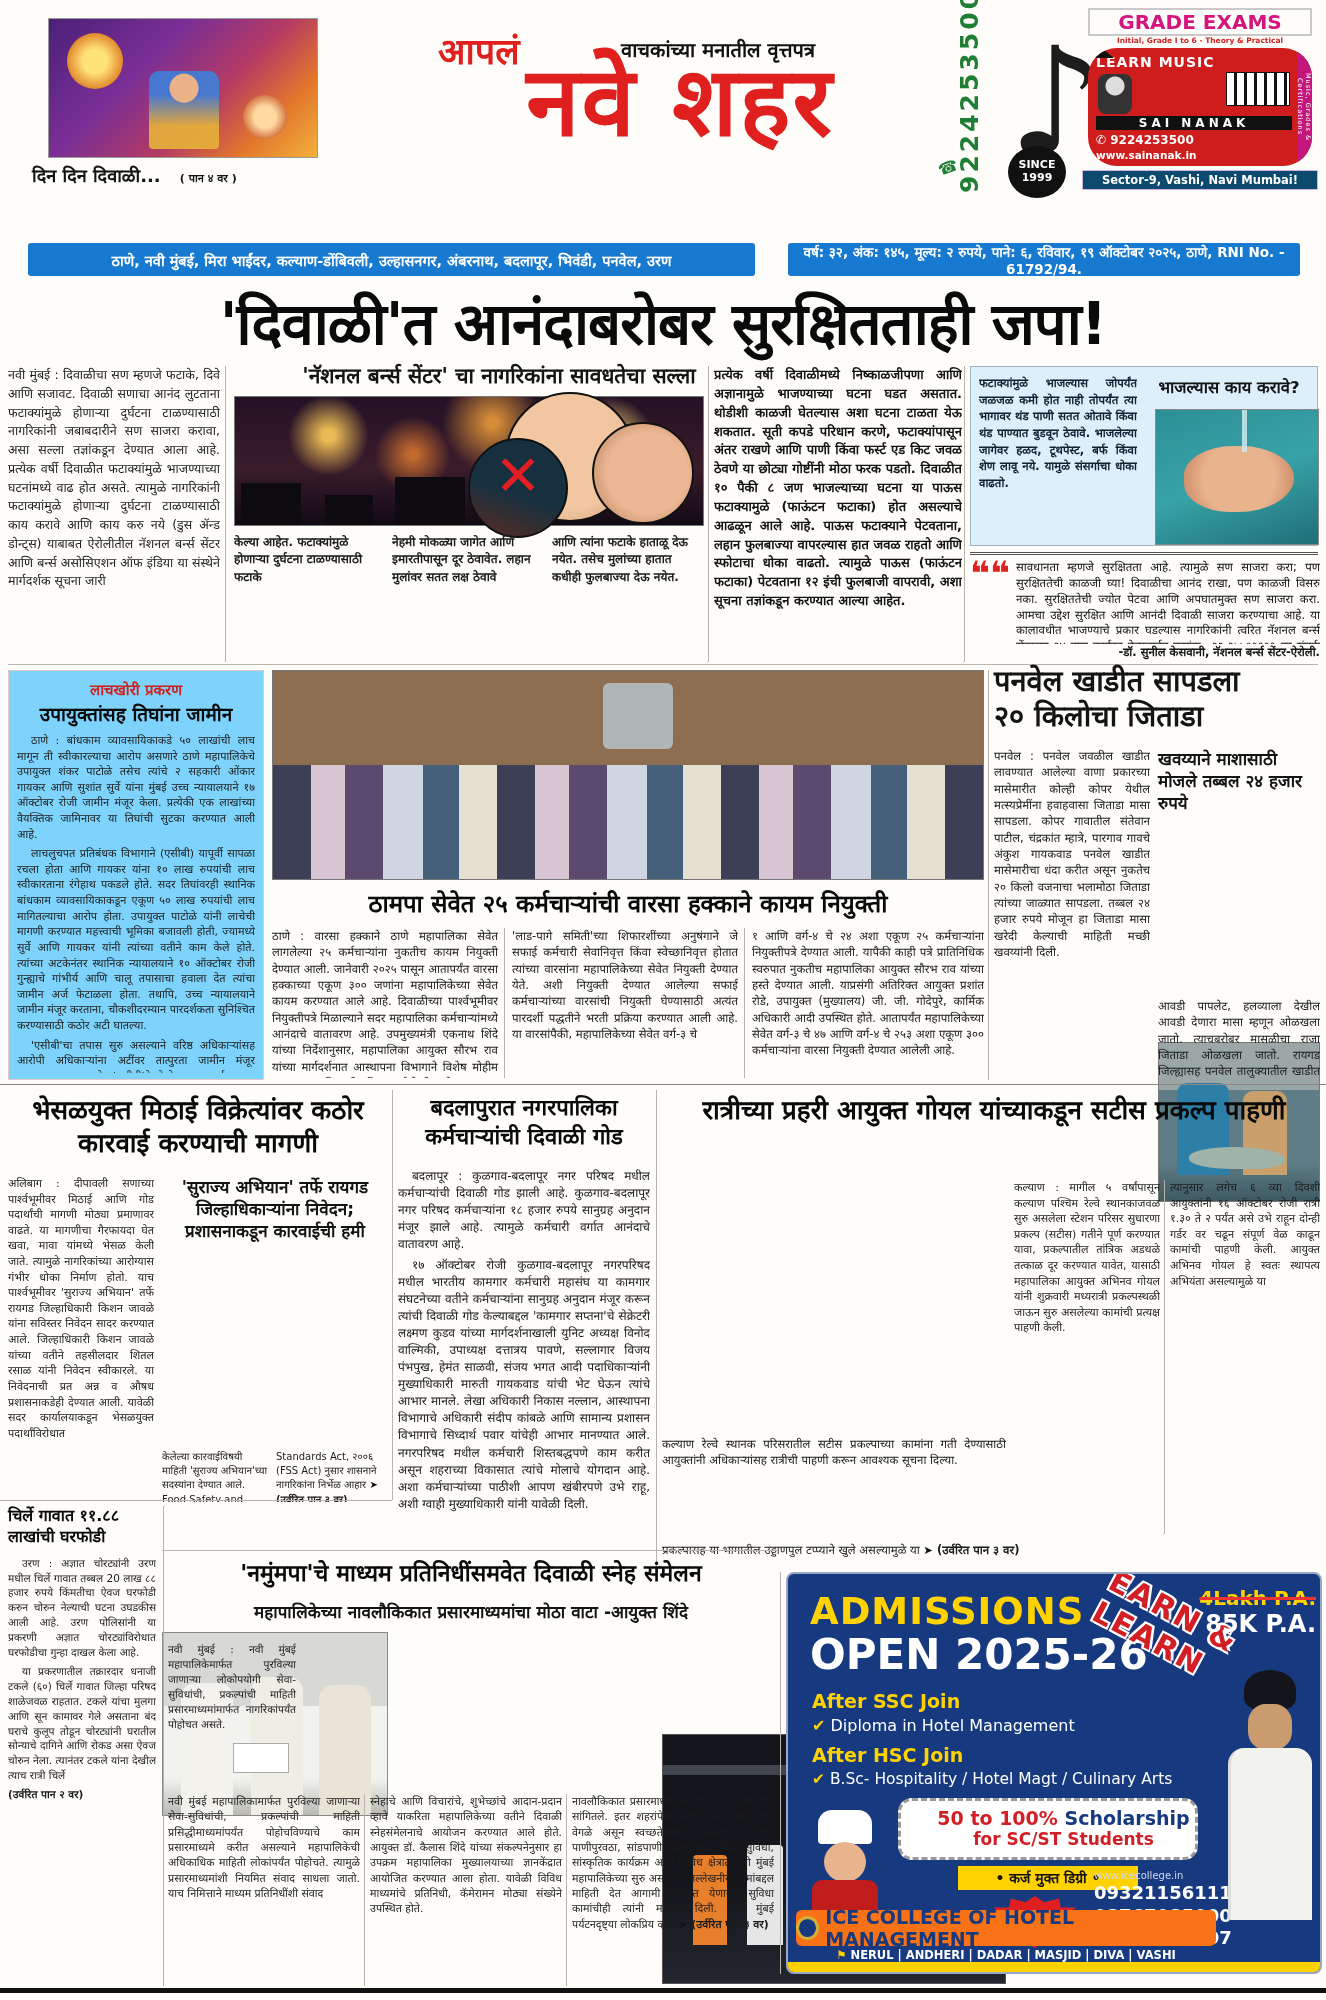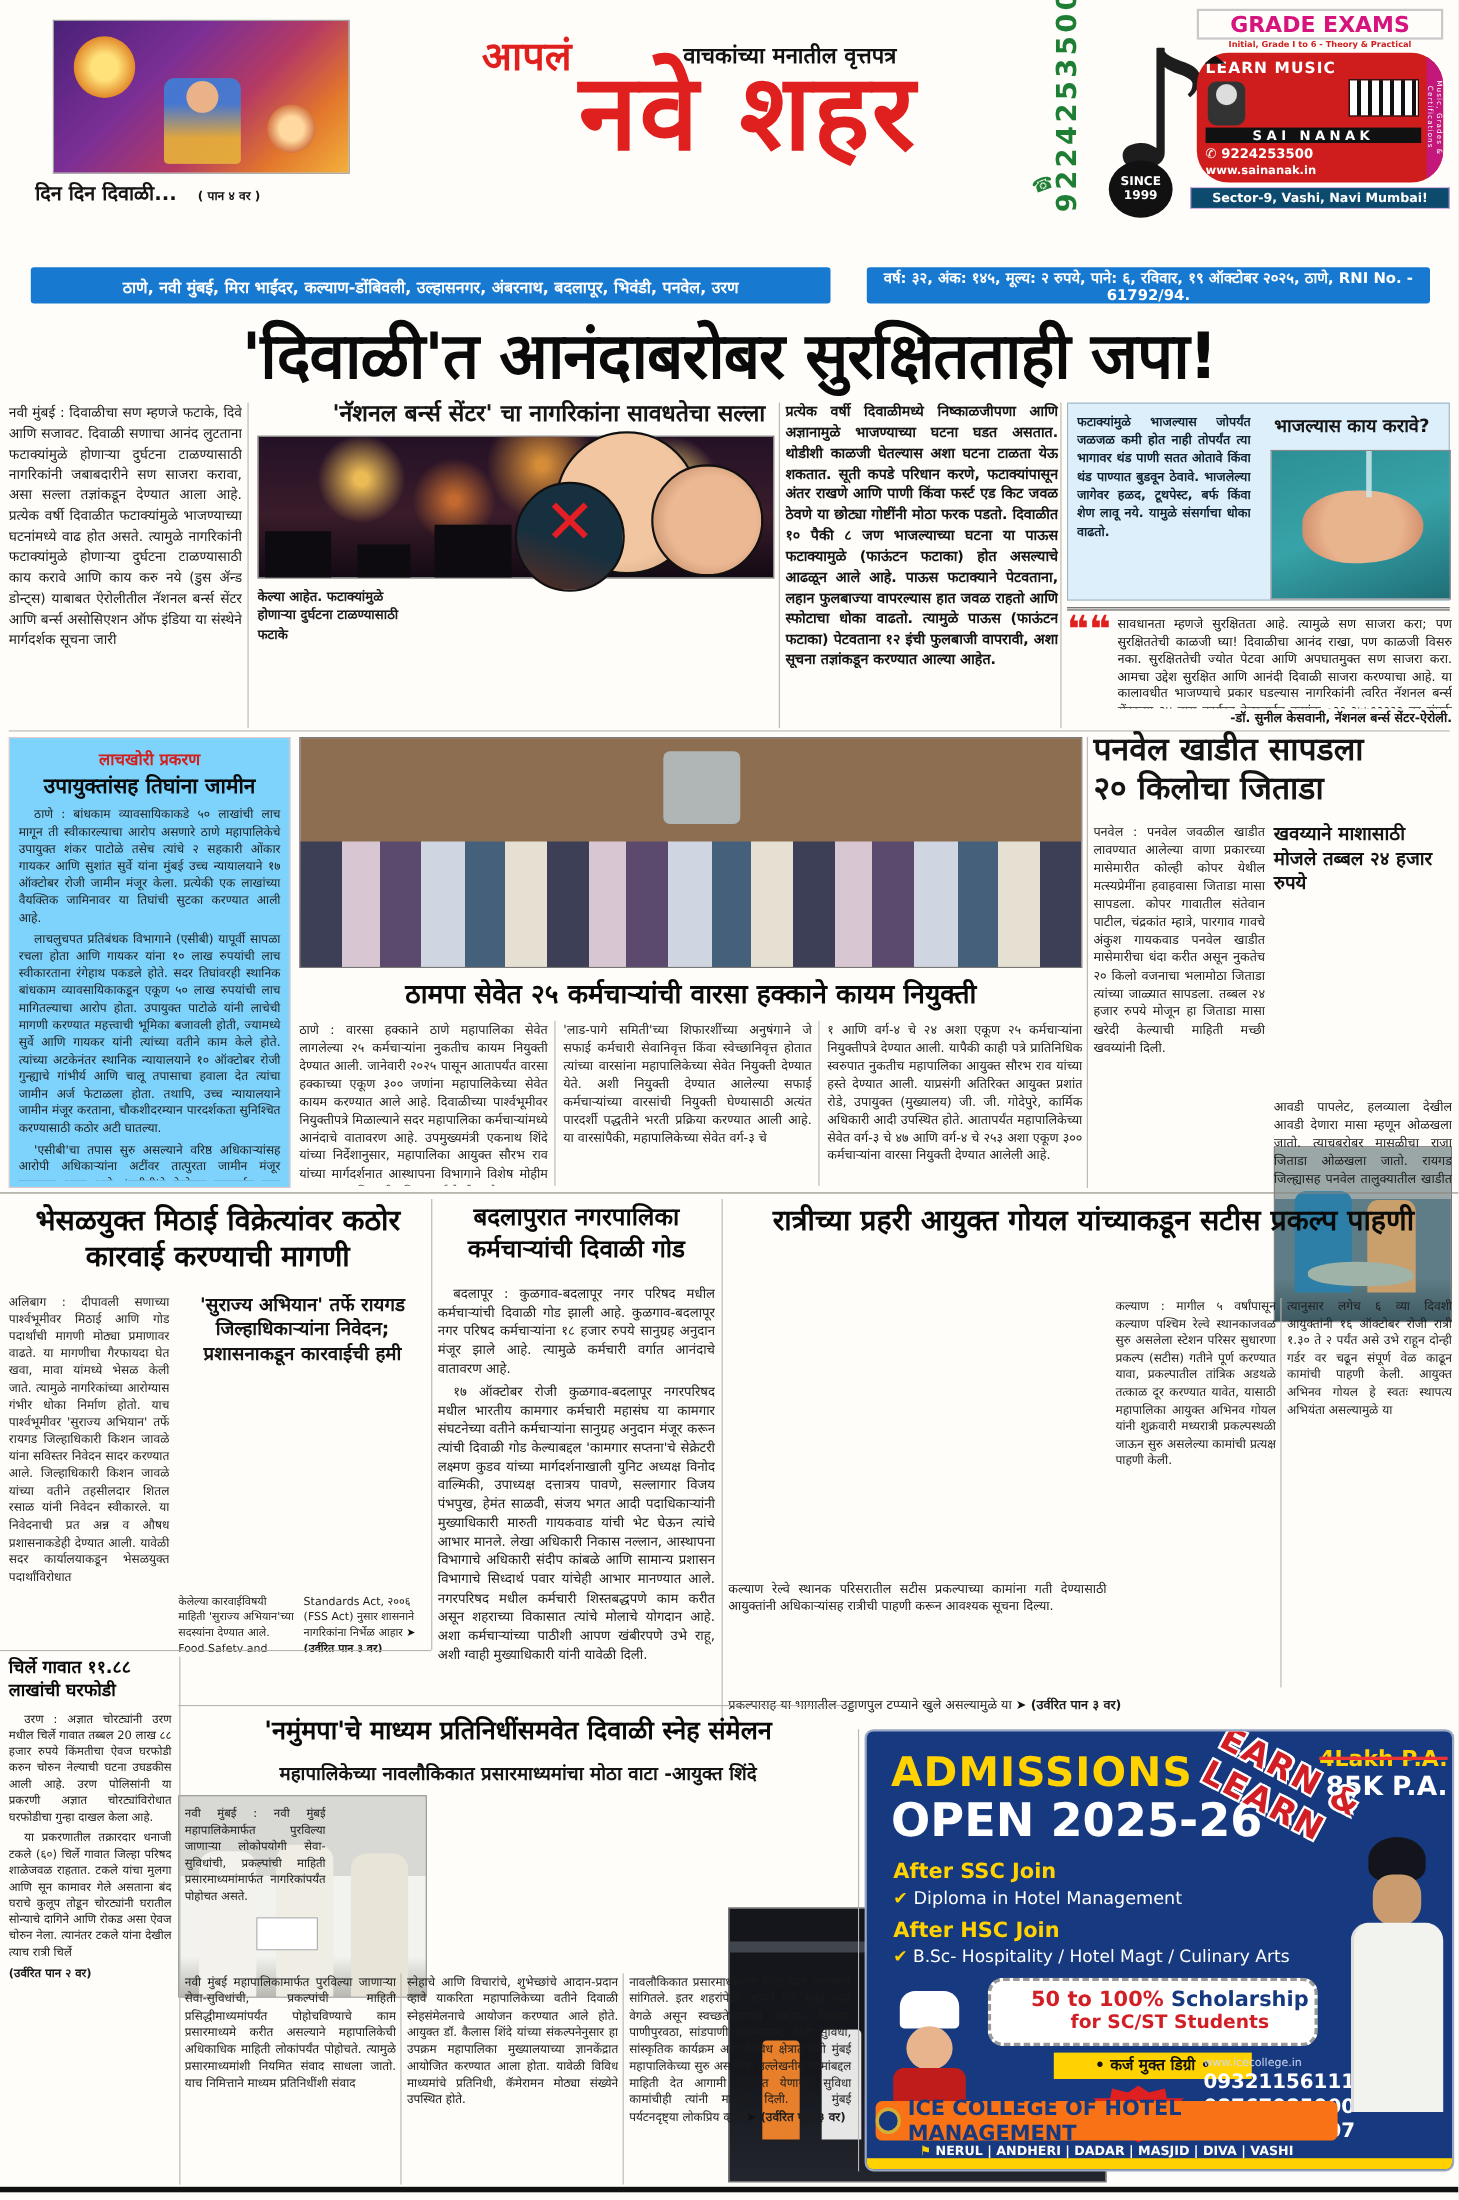--- a/index.html
+++ b/index.html
@@ -126,20 +126,22 @@
     <div class="bldg" style="left:160px;width:70px;height:48px;"></div>
     <div class="bldg" style="left:250px;width:54px;height:34px;"></div>
   </div>
   <div class="inset-circle" style="left:505px;top:392px;width:130px;height:130px;background:radial-gradient(circle at 45% 45%,#f2c6a0 0 60%,#caa07a 100%);"></div>
   <div class="inset-circle" style="left:468px;top:438px;width:100px;height:100px;background:linear-gradient(200deg,#16303f 0 55%,#5a2c22 100%);">
     <div class="abs" style="left:0;top:8px;width:100%;text-align:center;color:#e31e24;font-size:56px;font-weight:900;line-height:1;">✕</div>
   </div>
   <div class="inset-circle" style="left:592px;top:422px;width:102px;height:102px;background:radial-gradient(circle at 55% 50%,#ecb894 0 55%,#b07a55 100%);"></div>
 
   <div class="abs body-txt" style="left:234px;top:534px;width:146px;height:128px;font-size:12px;font-weight:600;line-height:1.45;">केल्या आहेत. फटाक्यांमुळे होणाऱ्या दुर्घटना टाळण्यासाठी फटाके</div>
+  <div class="abs body-txt" style="left:392px;top:534px;width:148px;height:128px;font-size:12px;font-weight:600;line-height:1.45;">नेहमी मोकळ्या जागेत आणि इमारतीपासून दूर ठेवावेत. लहान मुलांवर सतत लक्ष ठेवावे</div>
+  <div class="abs body-txt" style="left:552px;top:534px;width:152px;height:128px;font-size:12px;font-weight:600;line-height:1.45;">आणि त्यांना फटाके हाताळू देऊ नयेत. तसेच मुलांच्या हातात कधीही फुलबाज्या देऊ नयेत.</div>
 
   <div class="vr" style="left:708px;top:366px;height:296px;"></div>
   <div class="abs jt" style="left:714px;top:366px;width:248px;height:296px;font-size:13px;font-weight:700;line-height:1.45;overflow:hidden;">प्रत्येक वर्षी दिवाळीमध्ये निष्काळजीपणा आणि अज्ञानामुळे भाजण्याच्या घटना घडत असतात. थोडीशी काळजी घेतल्यास अशा घटना टाळता येऊ शकतात. सूती कपडे परिधान करणे, फटाक्यांपासून अंतर राखणे आणि पाणी किंवा फर्स्ट एड किट जवळ ठेवणे या छोट्या गोष्टींनी मोठा फरक पडतो. दिवाळीत १० पैकी ८ जण भाजल्याच्या घटना या पाऊस फटाक्यामुळे (फाऊंटन फटाका) होत असल्याचे आढळून आले आहे. पाऊस फटाक्याने पेटवताना, लहान फुलबाज्या वापरल्यास हात जवळ राहतो आणि स्फोटाचा धोका वाढतो. त्यामुळे पाऊस (फाऊंटन फटाका) पेटवताना १२ इंची फुलबाजी वापरावी, अशा सूचना तज्ञांकडून करण्यात आल्या आहेत.</div>
   <div class="vr" style="left:964px;top:366px;height:296px;"></div>
 
   <div class="abs advice-box" style="left:970px;top:366px;width:348px;height:180px;padding:8px;">
     <div class="abs jt" style="left:8px;top:8px;width:158px;height:162px;font-size:11.5px;font-weight:600;line-height:1.45;color:#123;overflow:hidden;">फटाक्यांमुळे भाजल्यास जोपर्यंत जळजळ कमी होत नाही तोपर्यंत त्या भागावर थंड पाणी सतत ओतावे किंवा थंड पाण्यात बुडवून ठेवावे. भाजलेल्या जागेवर हळद, टूथपेस्ट, बर्फ किंवा शेण लावू नये. यामुळे संसर्गाचा धोका वाढतो.</div>
     <div class="abs" style="left:176px;top:8px;width:164px;font-weight:900;font-size:16.5px;text-align:center;">भाजल्यास काय करावे?</div>
     <div class="abs burn-photo" style="left:176px;top:34px;width:164px;height:136px;">
       <div class="hand-patch" style="left:28px;top:36px;width:110px;height:66px;"></div>

